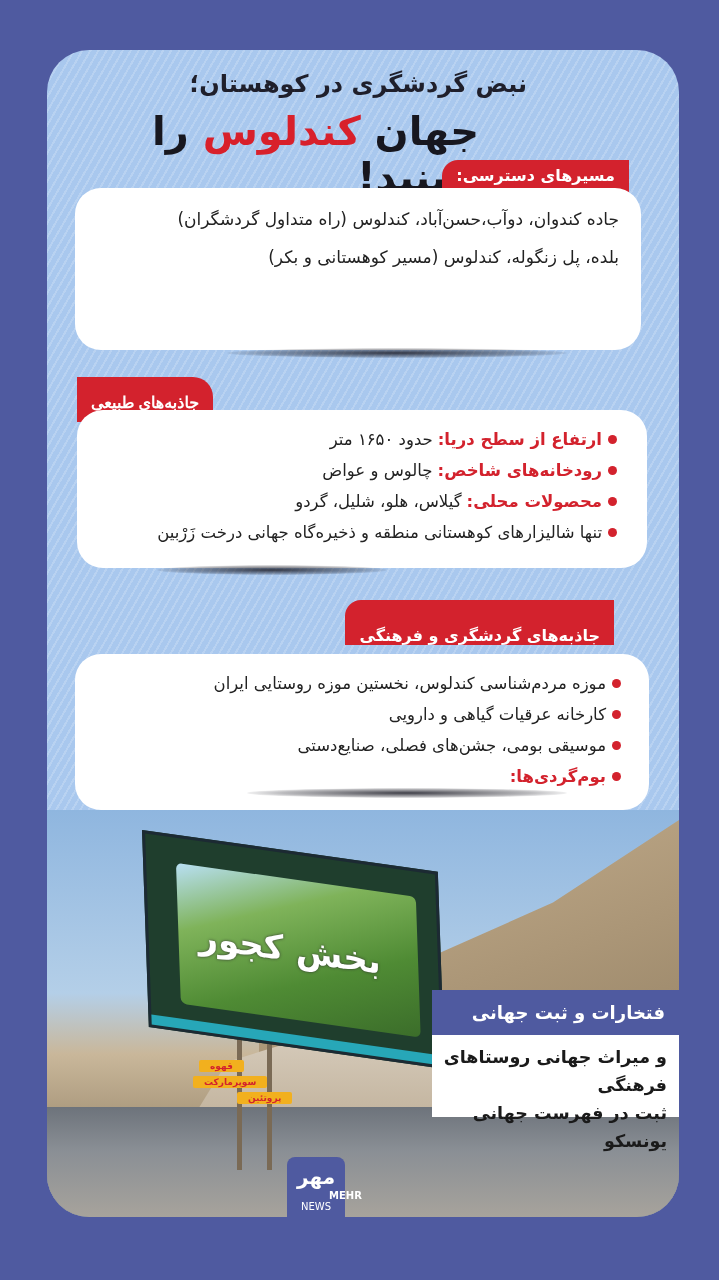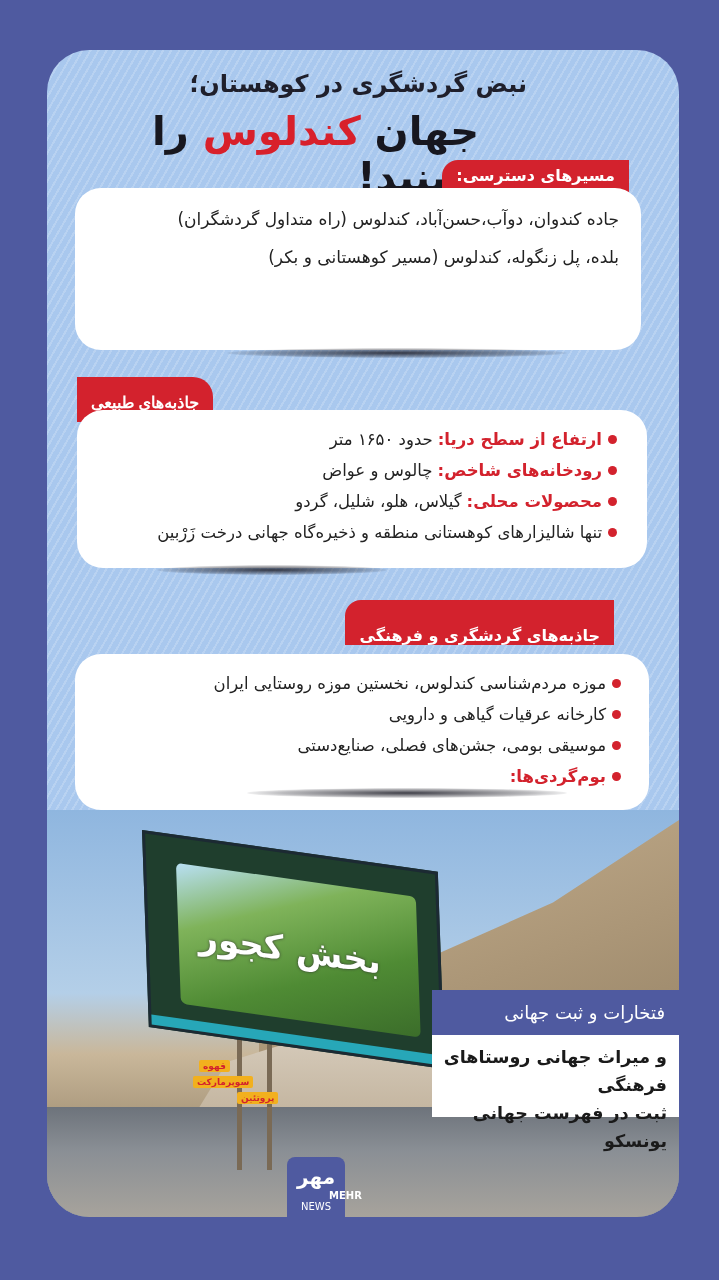--- a/index.html
+++ b/index.html
@@ -75,24 +75,24 @@
       position: absolute; left: 30px; top: 25px; right: 20px; bottom: 25px;
       background: linear-gradient(160deg, #b9e0f5 0%, #7fb35a 30%, #4f8b34 65%, #3b6d2a 100%);
       border-radius: 6px;
     }
     .billboard .bb-text {
       position: absolute; left: 50px; top: 75px; color: #fff; font-size: 34px; font-weight: bold;
       direction: rtl; text-shadow: 0 0 3px #333;
     }
     .billboard .trim { position: absolute; left: 0; right: 0; bottom: 0; height: 10px; background: #27a7b8; }
     .pole { position: absolute; background: #7a6a55; width: 5px; }
-    .sign-y { position: absolute; background: #f2b01e; color: #d3222d; font-size: 9px; font-weight: bold; padding: 1px 4px; border-radius: 2px; }
+    .sign-y { position: absolute; background: #f2b01e; color: #d3222d; font-size: 9px; font-weight: bold; padding: 1px 11px; border-radius: 2px; }
     .banner {
       position: absolute; left: 385px; top: 180px; width: 247px; height: 45px;
-      background: #4f5aa0; color: #fff; direction: rtl; font-size: 18px; font-weight: normal;
+      background: #4f5aa0; color: #fff; direction: rtl; font-size: 18px; font-weight: bold;
       display: flex; align-items: center; padding-right: 14px; box-sizing: border-box;
     }
     .banner-body {
       position: absolute; left: 385px; top: 225px; width: 247px; height: 82px;
       background: #fff; color: #1a1a1a; direction: rtl; font-size: 17.5px; font-weight: bold;
       padding: 8px 12px 0 0; box-sizing: border-box; line-height: 28px;
     }
     .logo {
       position: absolute; left: 287px; top: 1157px; width: 58px; height: 60px;
       background: #4f5aa0; border-radius: 8px 8px 0 0;

